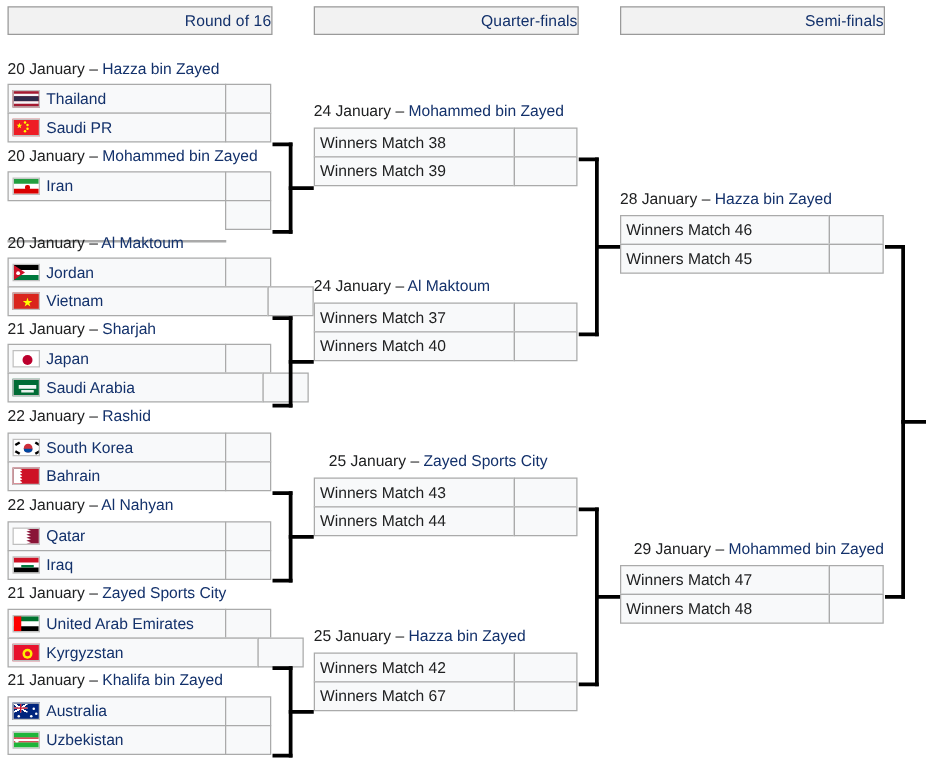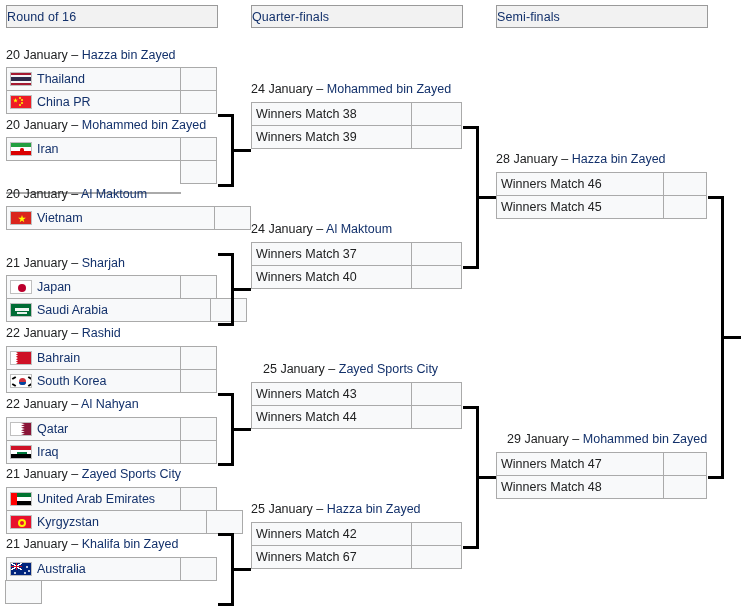--- a/index.html
+++ b/index.html
@@ -16,21 +16,21 @@
   }
 
   
   .round-header {
     position: absolute;
     height: 23px;
     background: #f2f2f2;
     border: 1px solid #9a9a9a;
     display: flex;
     align-items: center;
-    justify-content: flex-start;
+    justify-content: flex-end;
     font-size: 12.5px;
     color: #13316b;
     letter-spacing: 0.1px;
   }
 
   
   .caption {
     position: absolute;
     font-size: 12.5px;
     color: #202122;
@@ -223,21 +223,21 @@
       </div>
       <div class="row">
         <div class="cell-team" style="width: 175px;">
           <span class="flag f-china">
             <i></i>
             <i></i>
             <i></i>
             <i></i>
             <i></i>
           </span>
-          <span class="team-name">China PR</span>
+          <span class="team-name">Saudi PR</span>
         </div>
         <div class="cell-score" style="width: 37px;"></div>
       </div>
     </div>
     <div class="caption" style="left: 6px; top: 118px;"><span>20 January</span><span> – </span><span class="venue">Mohammed bin Zayed</span></div>
     <div class="match" style="left: 6px; top: 137px;">
       <div class="row">
         <div class="cell-team" style="width: 175px;">
           <span class="flag f-iran">
             <i></i>
@@ -256,20 +256,32 @@
             <i></i>
           </span>
           <span class="team-name">Oman</span>
         </div>
         <div class="cell-score" style="width: 37px;"></div>
       </div>
     </div>
     <div class="caption" style="left: 6px; top: 187px;"><span>20 January</span><span> – </span><span class="venue">Al Maktoum</span></div>
     <div class="match" style="left: 6px; top: 206px;">
       <div class="row">
+        <div class="cell-team" style="width: 175px;">
+          <span class="flag f-jordan">
+            <i></i>
+            <i></i>
+            <i></i>
+            <i></i>
+          </span>
+          <span class="team-name">Jordan</span>
+        </div>
+        <div class="cell-score" style="width: 37px;"></div>
+      </div>
+      <div class="row">
         <div class="cell-team" style="width: 209px;">
           <span class="flag f-vietnam">
             <i></i>
           </span>
           <span class="team-name">Vietnam</span>
         </div>
         <div class="cell-score" style="width: 37px;"></div>
       </div>
     </div>
     <div class="caption" style="left: 6px; top: 256px;"><span>21 January</span><span> – </span><span class="venue">Sharjah</span></div>
@@ -291,38 +303,38 @@
           </span>
           <span class="team-name">Saudi Arabia</span>
         </div>
         <div class="cell-score" style="width: 37px;"></div>
       </div>
     </div>
     <div class="caption" style="left: 6px; top: 326px;"><span>22 January</span><span> – </span><span class="venue">Rashid</span></div>
     <div class="match" style="left: 6px; top: 346px;">
       <div class="row">
         <div class="cell-team" style="width: 175px;">
+          <span class="flag f-korea">
+            <i></i>
+            <i></i>
+            <i></i>
+            <i></i>
+            <i></i>
+            <i></i>
+          </span>
+          <span class="team-name">South Korea</span>
+        </div>
+        <div class="cell-score" style="width: 37px;"></div>
+      </div>
+      <div class="row">
+        <div class="cell-team" style="width: 175px;">
           <span class="flag f-bahrain">
             <i></i>
           </span>
           <span class="team-name">Bahrain</span>
-        </div>
-        <div class="cell-score" style="width: 37px;"></div>
-      </div>
-      <div class="row">
-        <div class="cell-team" style="width: 175px;">
-          <span class="flag f-korea">
-            <i></i>
-            <i></i>
-            <i></i>
-            <i></i>
-            <i></i>
-            <i></i>
-          </span>
-          <span class="team-name">South Korea</span>
         </div>
         <div class="cell-score" style="width: 37px;"></div>
       </div>
     </div>
     <div class="caption" style="left: 6px; top: 397px;"><span>22 January</span><span> – </span><span class="venue">Al Nahyan</span></div>
     <div class="match" style="left: 6px; top: 417px;">
       <div class="row">
         <div class="cell-team" style="width: 175px;">
           <span class="flag f-qatar">
             <i></i>
@@ -381,20 +393,30 @@
             <i></i>
             <i></i>
             <i></i>
             <i></i>
           </span>
           <span class="team-name">Australia</span>
         </div>
         <div class="cell-score" style="width: 37px;"></div>
       </div>
       <div class="row">
+        <div class="cell-team" style="width: 175px;">
+          <span class="flag f-uzbek">
+            <i></i>
+            <i></i>
+            <i></i>
+            <i></i>
+            <i></i>
+          </span>
+          <span class="team-name">Uzbekistan</span>
+        </div>
         <div class="cell-score" style="width: 37px;"></div>
       </div>
     </div>
     <div class="caption" style="left: 251px; top: 82px;"><span>24 January</span><span> – </span><span class="venue">Mohammed bin Zayed</span></div>
     <div class="match" style="left: 251px; top: 102px;">
       <div class="row">
         <div class="cell-team" style="width: 161px;">
           <span class="team-name plain">Winners Match 38</span>
         </div>
         <div class="cell-score" style="width: 51px;"></div>

